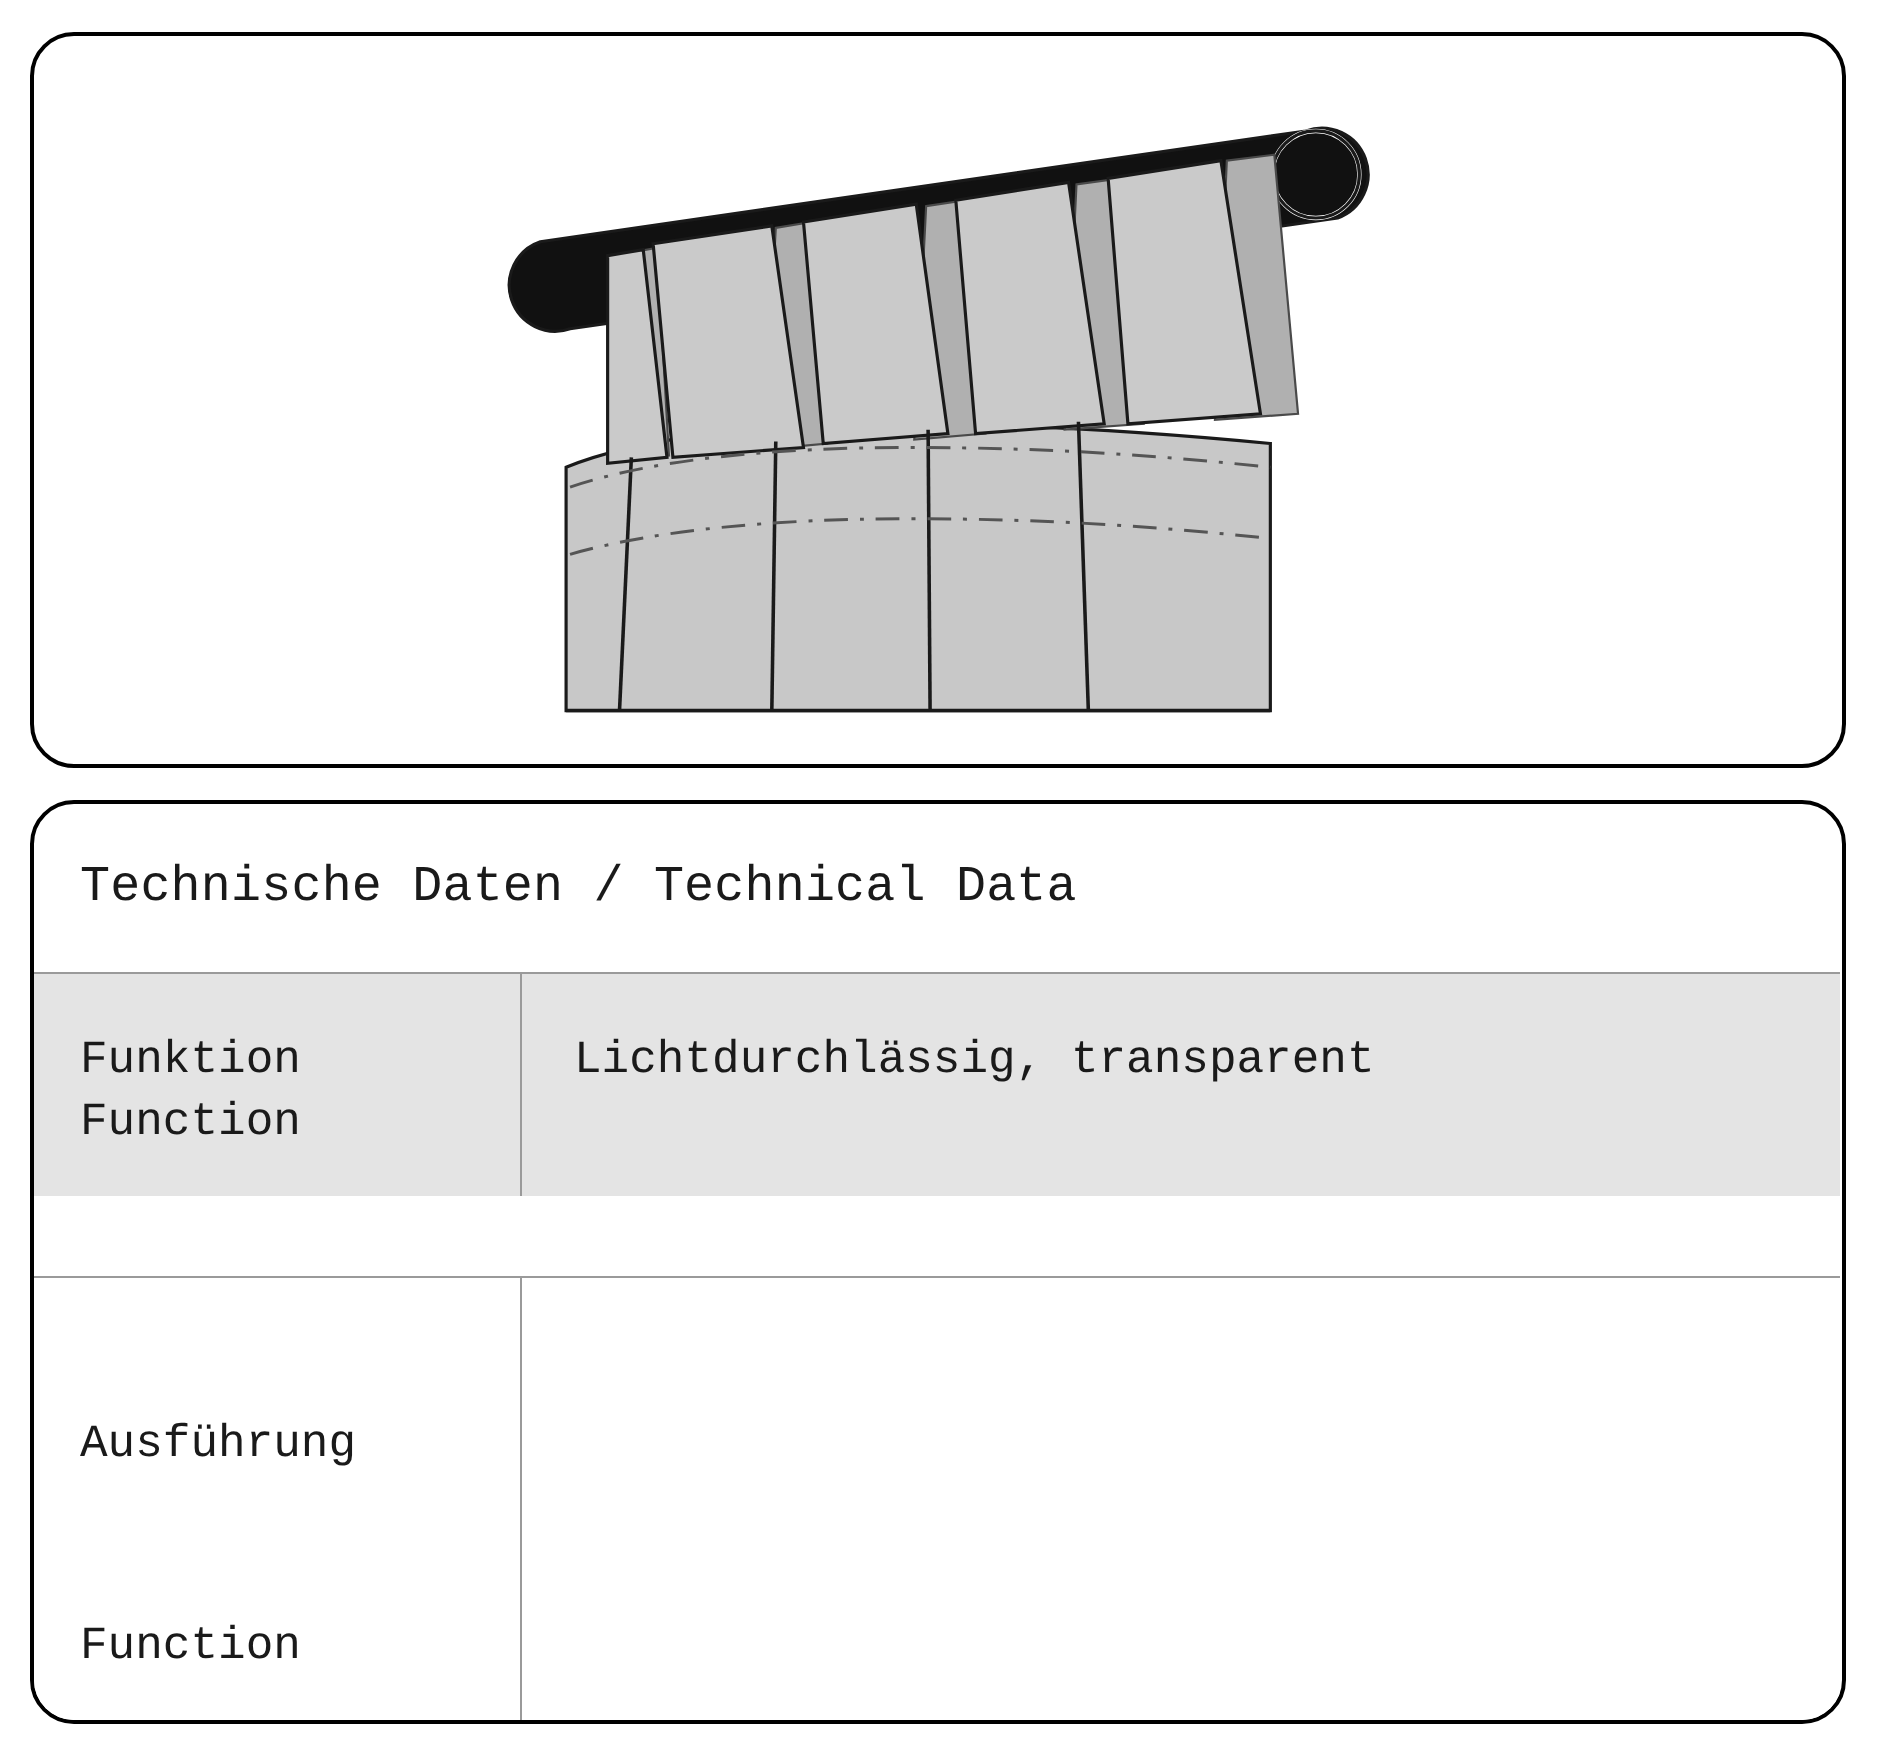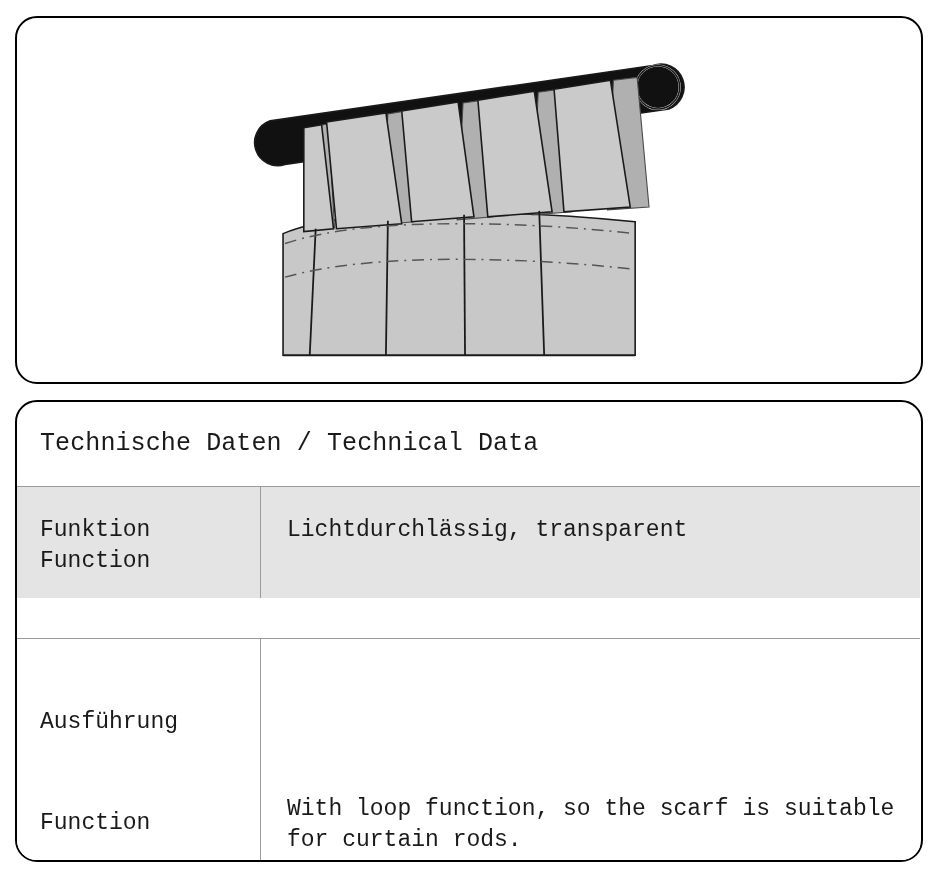--- a/index.html
+++ b/index.html
@@ -237,20 +237,19 @@
           </div>
         </div>
       </div>
 
       <div class="row plain row-var">
         <div class="cell-label">
           <div class="lbl-line var-label-de">Ausführung</div>
           <div class="lbl-line var-label-en">Function</div>
         </div>
         <div class="cell-value">
-          <div class="val-line wrap var-value-en">With loop function, so the scarf is suitable for curtain rods.</div>
         </div>
       </div>
 
     </div>
   </div>
 
 </div>
 
 </body></html>

